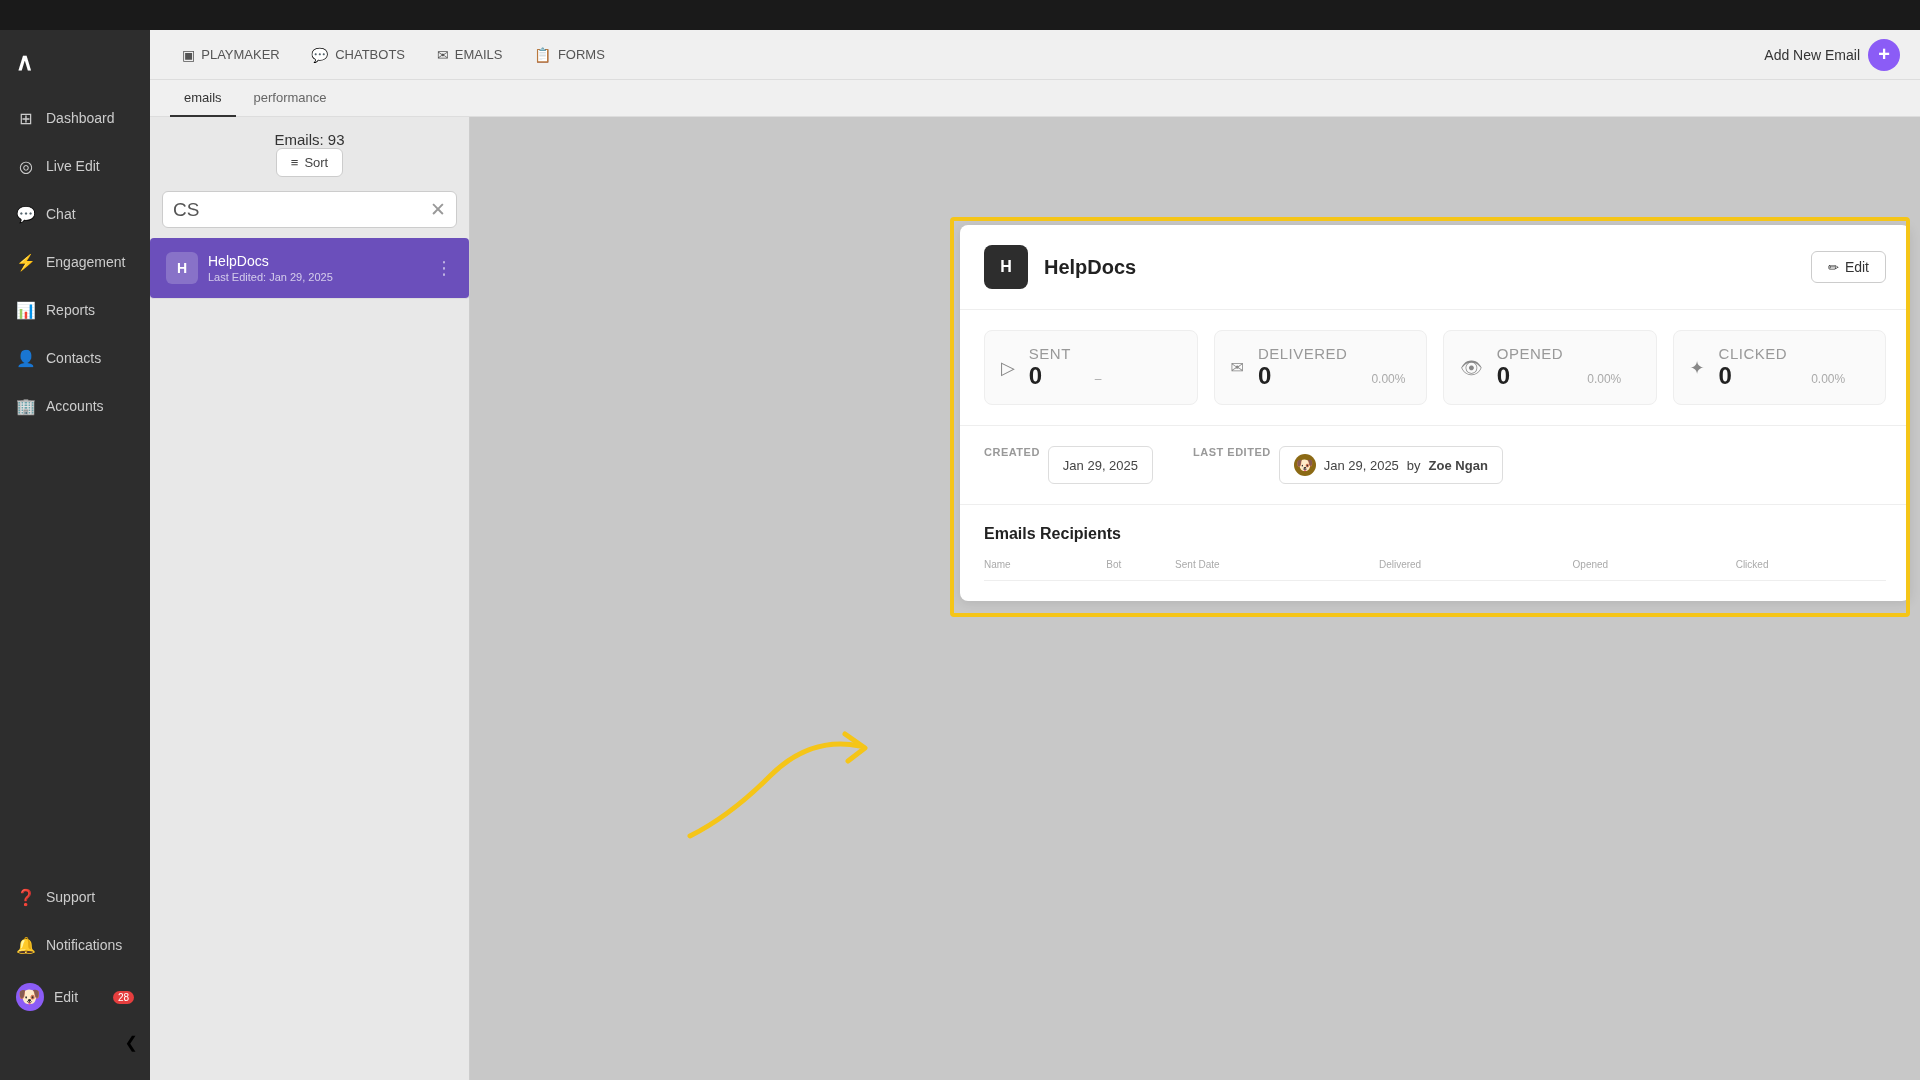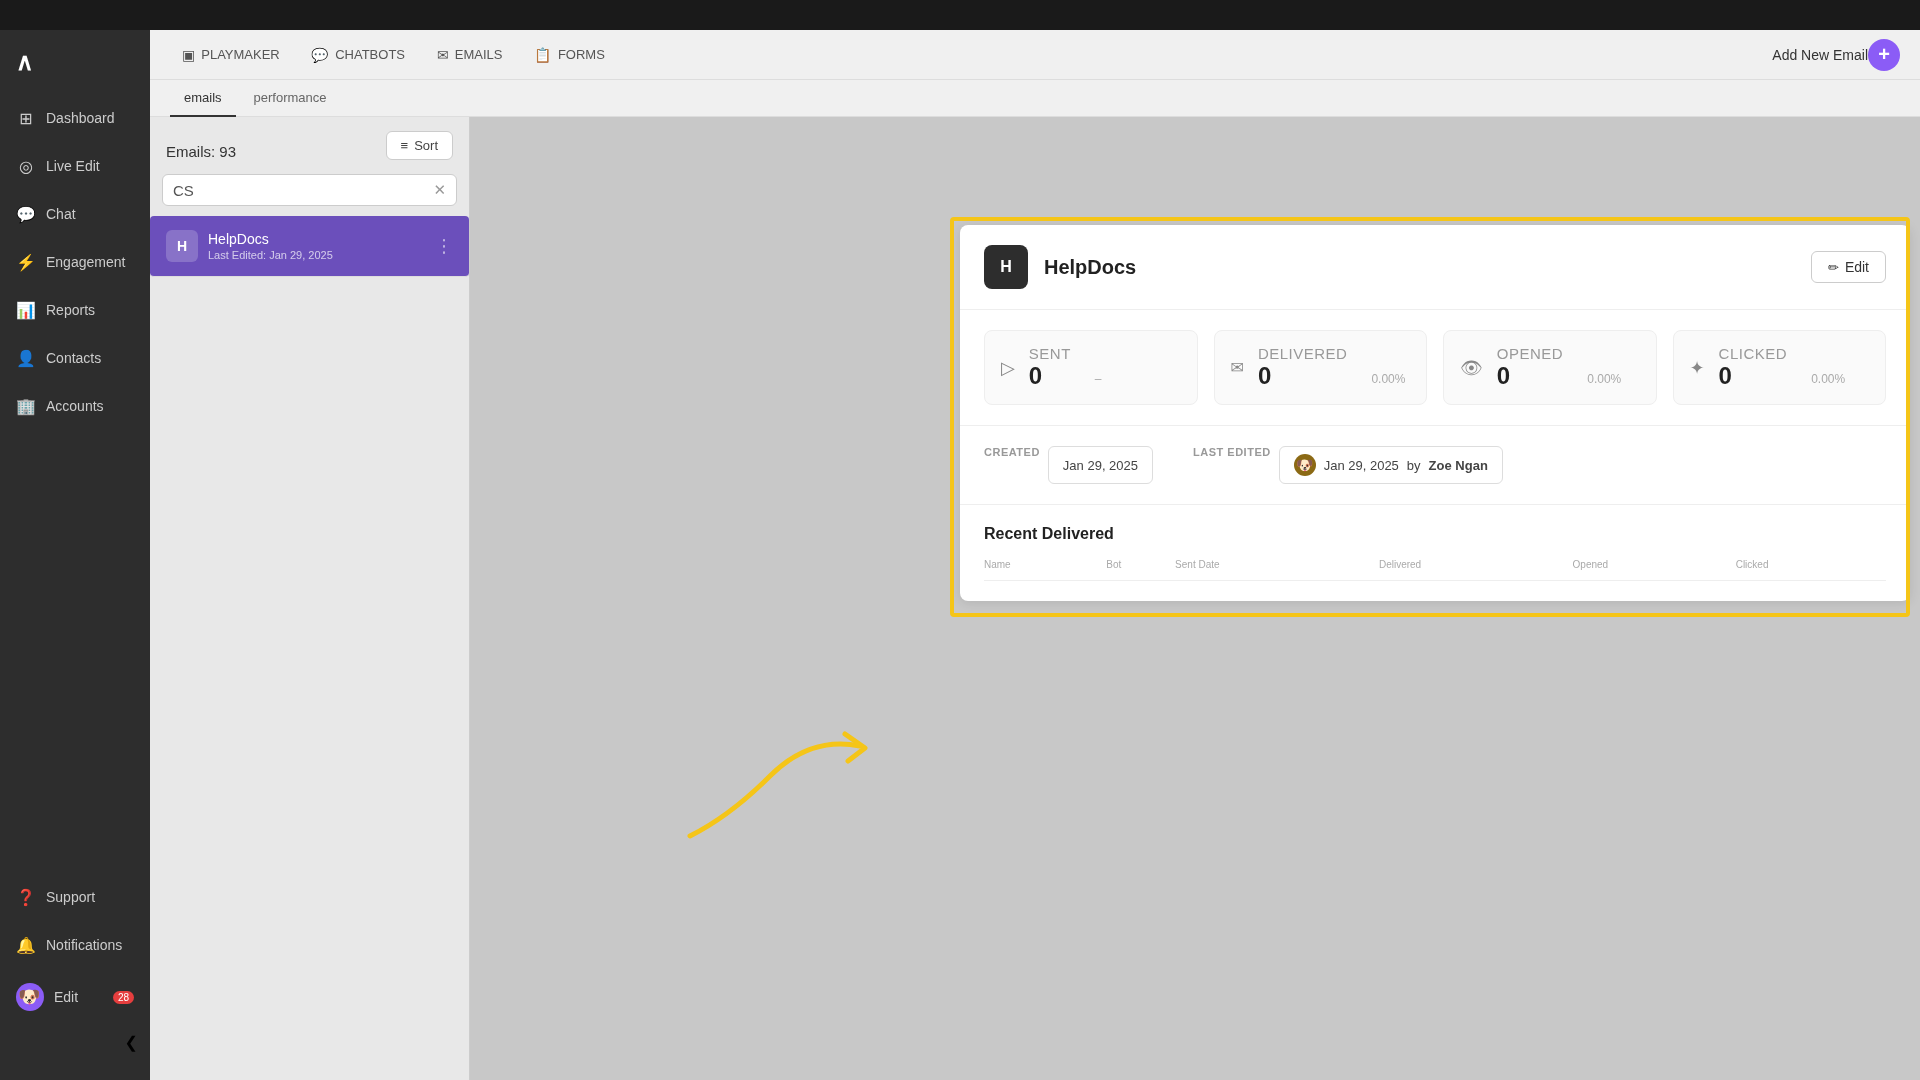--- a/index.html
+++ b/index.html
@@ -65,20 +65,21 @@
     .top-nav-item {
       display: flex; align-items: center; gap: 6px; padding: 6px 12px; font-size: 13px; color: #555; cursor: pointer; border-radius: 4px;
     }
     .top-nav-icon { font-size: 14px; }
 
     
     .add-email-btn {
       margin-left: auto;
       display: flex;
       align-items: center;
+      gap: 8px;
       font-size: 14px;
       color: #333;
       cursor: pointer;
     }
     .add-email-circle {
       width: 32px; height: 32px; border-radius: 50%; background: #8b5cf6; color: white; display: flex; align-items: center; justify-content: center; font-size: 20px; font-weight: bold;
     }
 
     
     .sub-tabs {
@@ -104,32 +105,33 @@
     
     .email-list-panel {
       width: 320px;
       min-width: 320px;
       background: #e8e8e8;
       border-right: 1px solid #ccc;
       display: flex;
       flex-direction: column;
     }
     .email-list-header {
-      display: flex; align-items: flex-end; justify-content: space-between;
+      display: flex; align-items: center; justify-content: space-between;
       padding: 14px 16px;
       background: #e8e8e8;
+      flex-direction: column;
     }
     .email-count { font-size: 15px; color: #333; font-weight: 500; }
     .sort-btn {
       display: flex; align-items: center; gap: 6px; padding: 6px 14px; background: white; border: 1px solid #ccc; border-radius: 6px; cursor: pointer; font-size: 13px; color: #444;
     }
 
     
     .filter-tag {
-      display: flex; align-items: center; gap: 6px; margin: 0 12px 10px; background: white; border: 1px solid #ccc; border-radius: 6px; padding: 6px 10px; font-size: 15px; color: #555;
+      display: flex; align-items: center; gap: 6px; margin: 0 12px 10px; background: white; border: 1px solid #ccc; border-radius: 6px; padding: 6px 10px; font-size: 19px; color: #555;
     }
     .filter-tag-close { cursor: pointer; color: #999; margin-left: auto; }
 
     
     .email-item {
       display: flex; align-items: center; gap: 10px; padding: 14px 16px; cursor: pointer; border-bottom: 1px solid #ddd;
     }
     .email-item.active { background: #6b4fbb; color: white; border-radius: 4px; }
     .email-item-avatar {
       width: 32px; height: 32px; border-radius: 6px; background: #2d2d2d; color: white; display: flex; align-items: center; justify-content: center; font-size: 14px; font-weight: bold; flex-shrink: 0;
@@ -430,21 +432,21 @@
                 <span style="font-size:14px;">🐶</span>
               </div>
               <span>Jan 29, 2025</span>
               <span>by</span>
               <strong>Zoe Ngan</strong>
             </div>
           </div>
         </div>
 
         <div class="recipients-section">
-          <div class="recipients-title">Recent Delivered</div>
+          <div class="recipients-title">Emails Recipients</div>
           <table class="recipients-table">
             <thead>
               <tr>
                 <th>Name</th>
                 <th>Bot</th>
                 <th>Sent Date</th>
                 <th>Delivered</th>
                 <th>Opened</th>
                 <th>Clicked</th>
               </tr>

